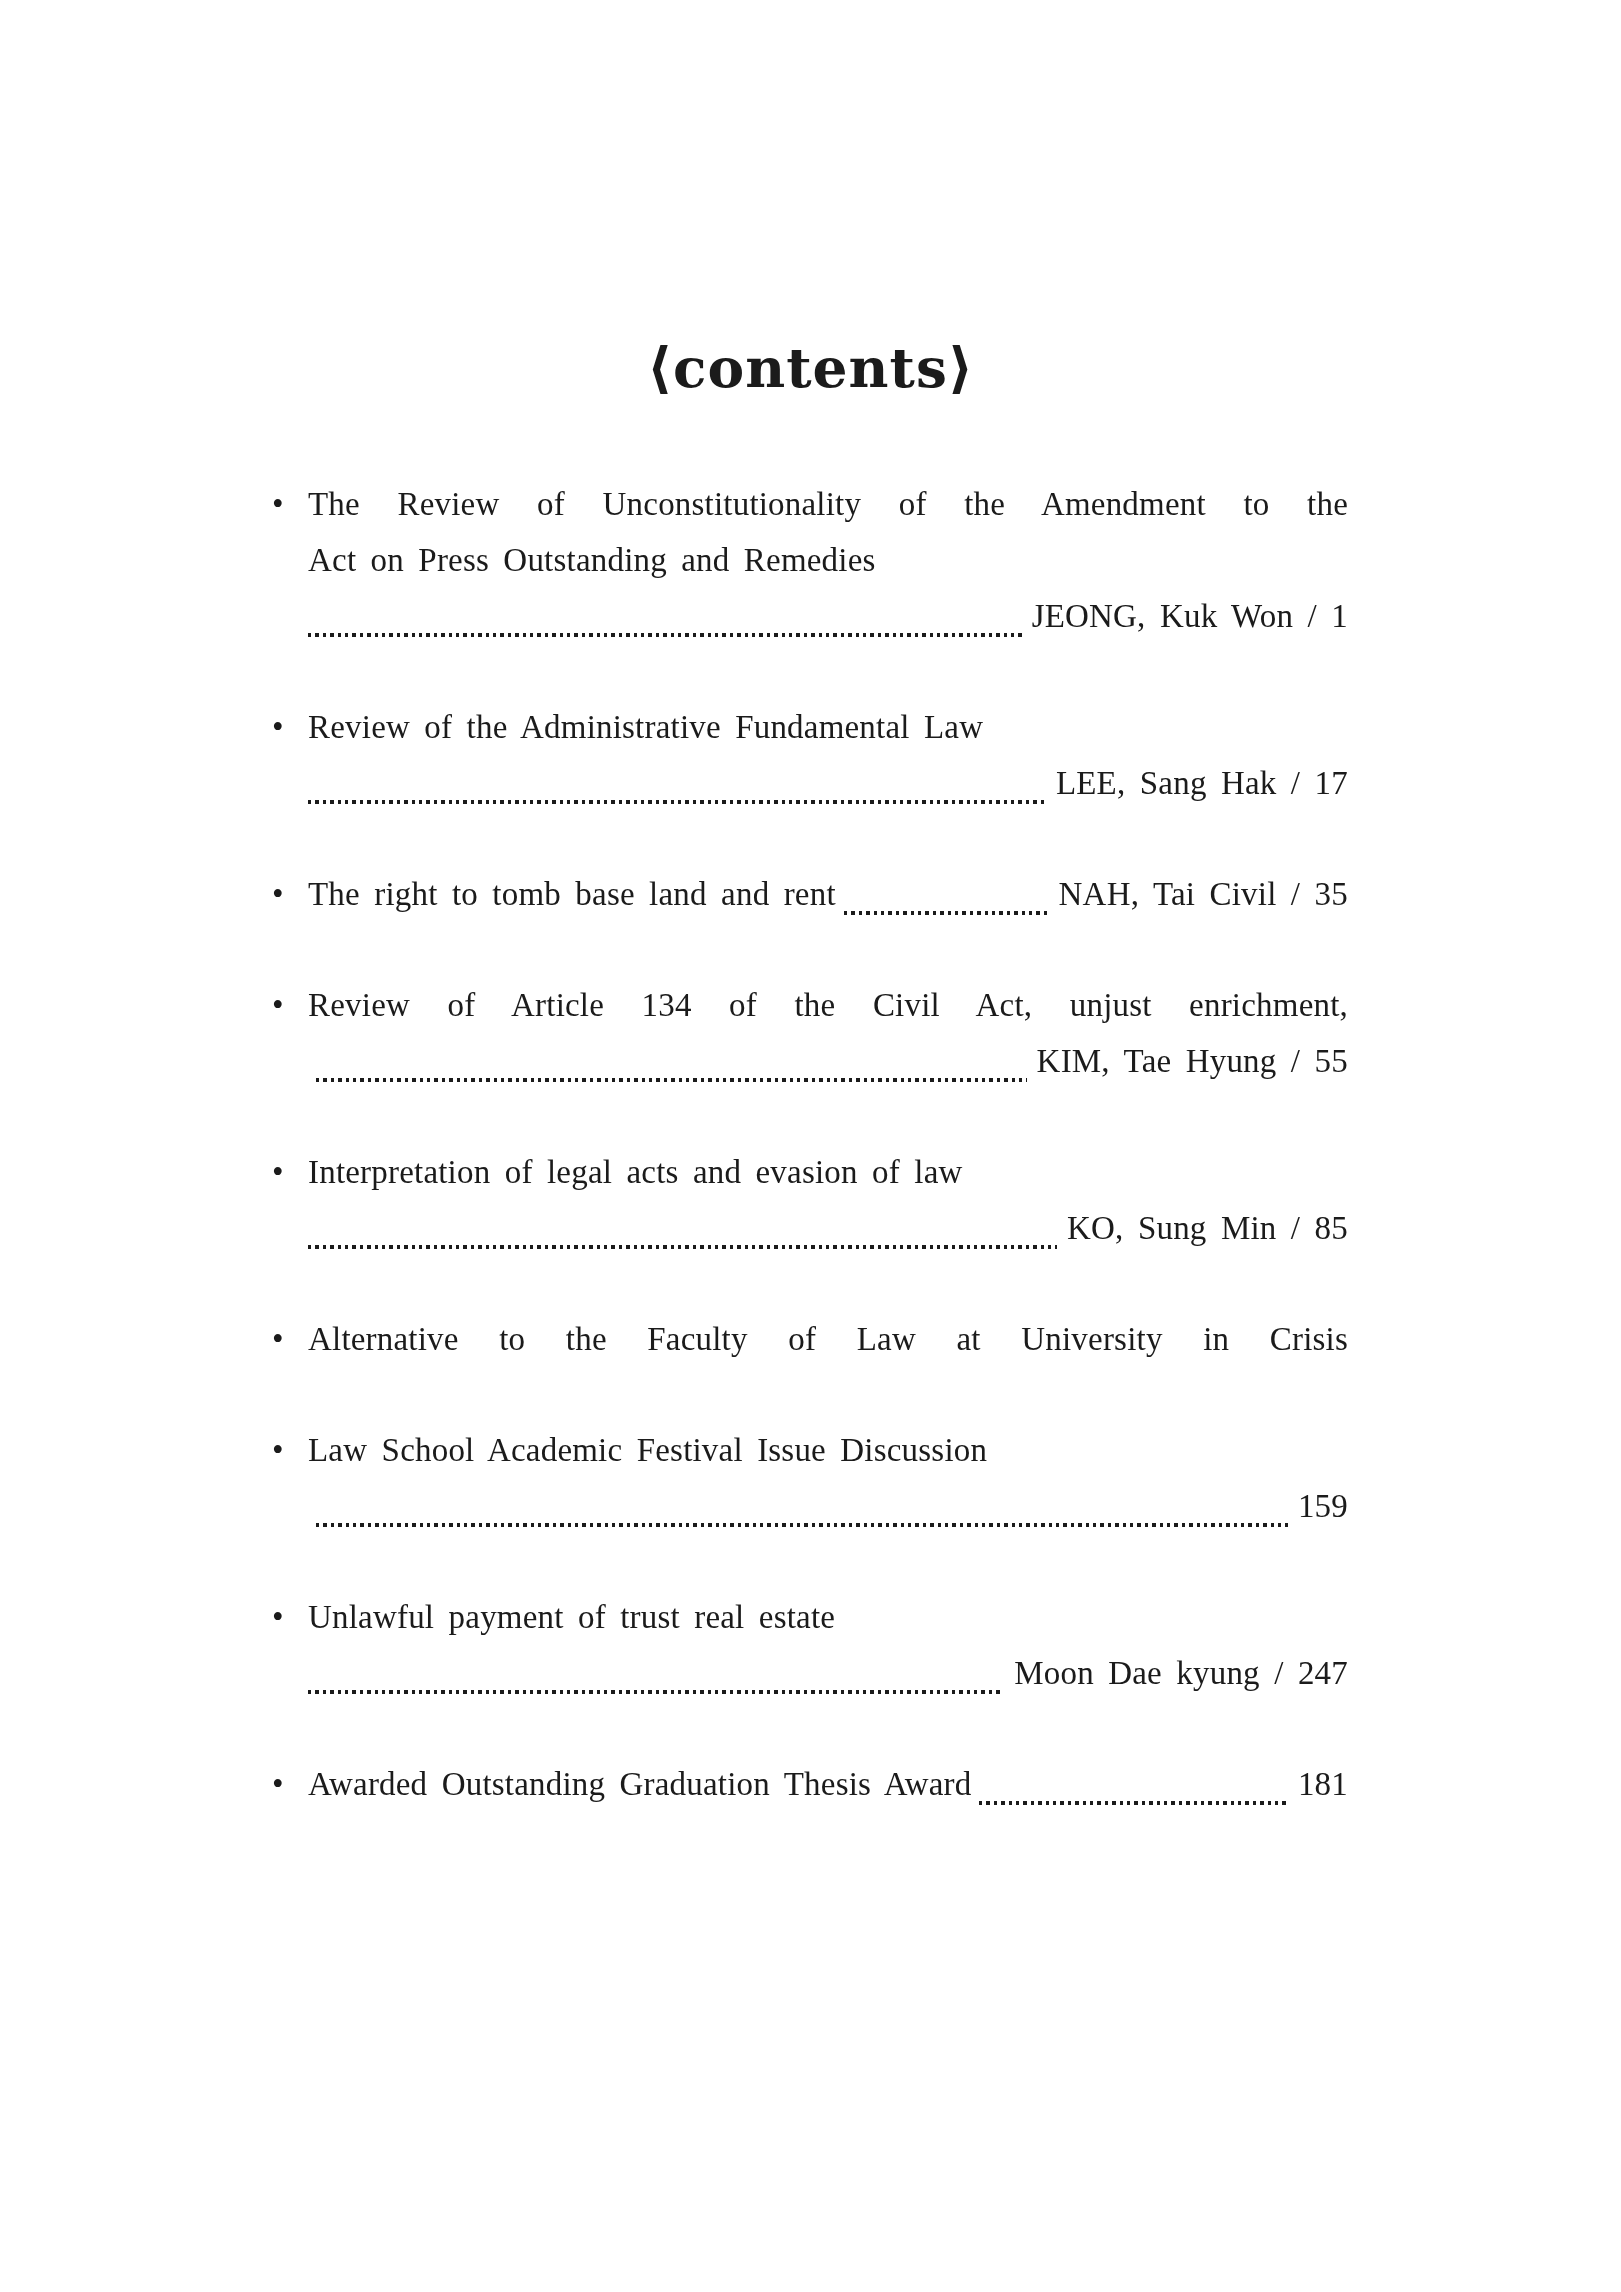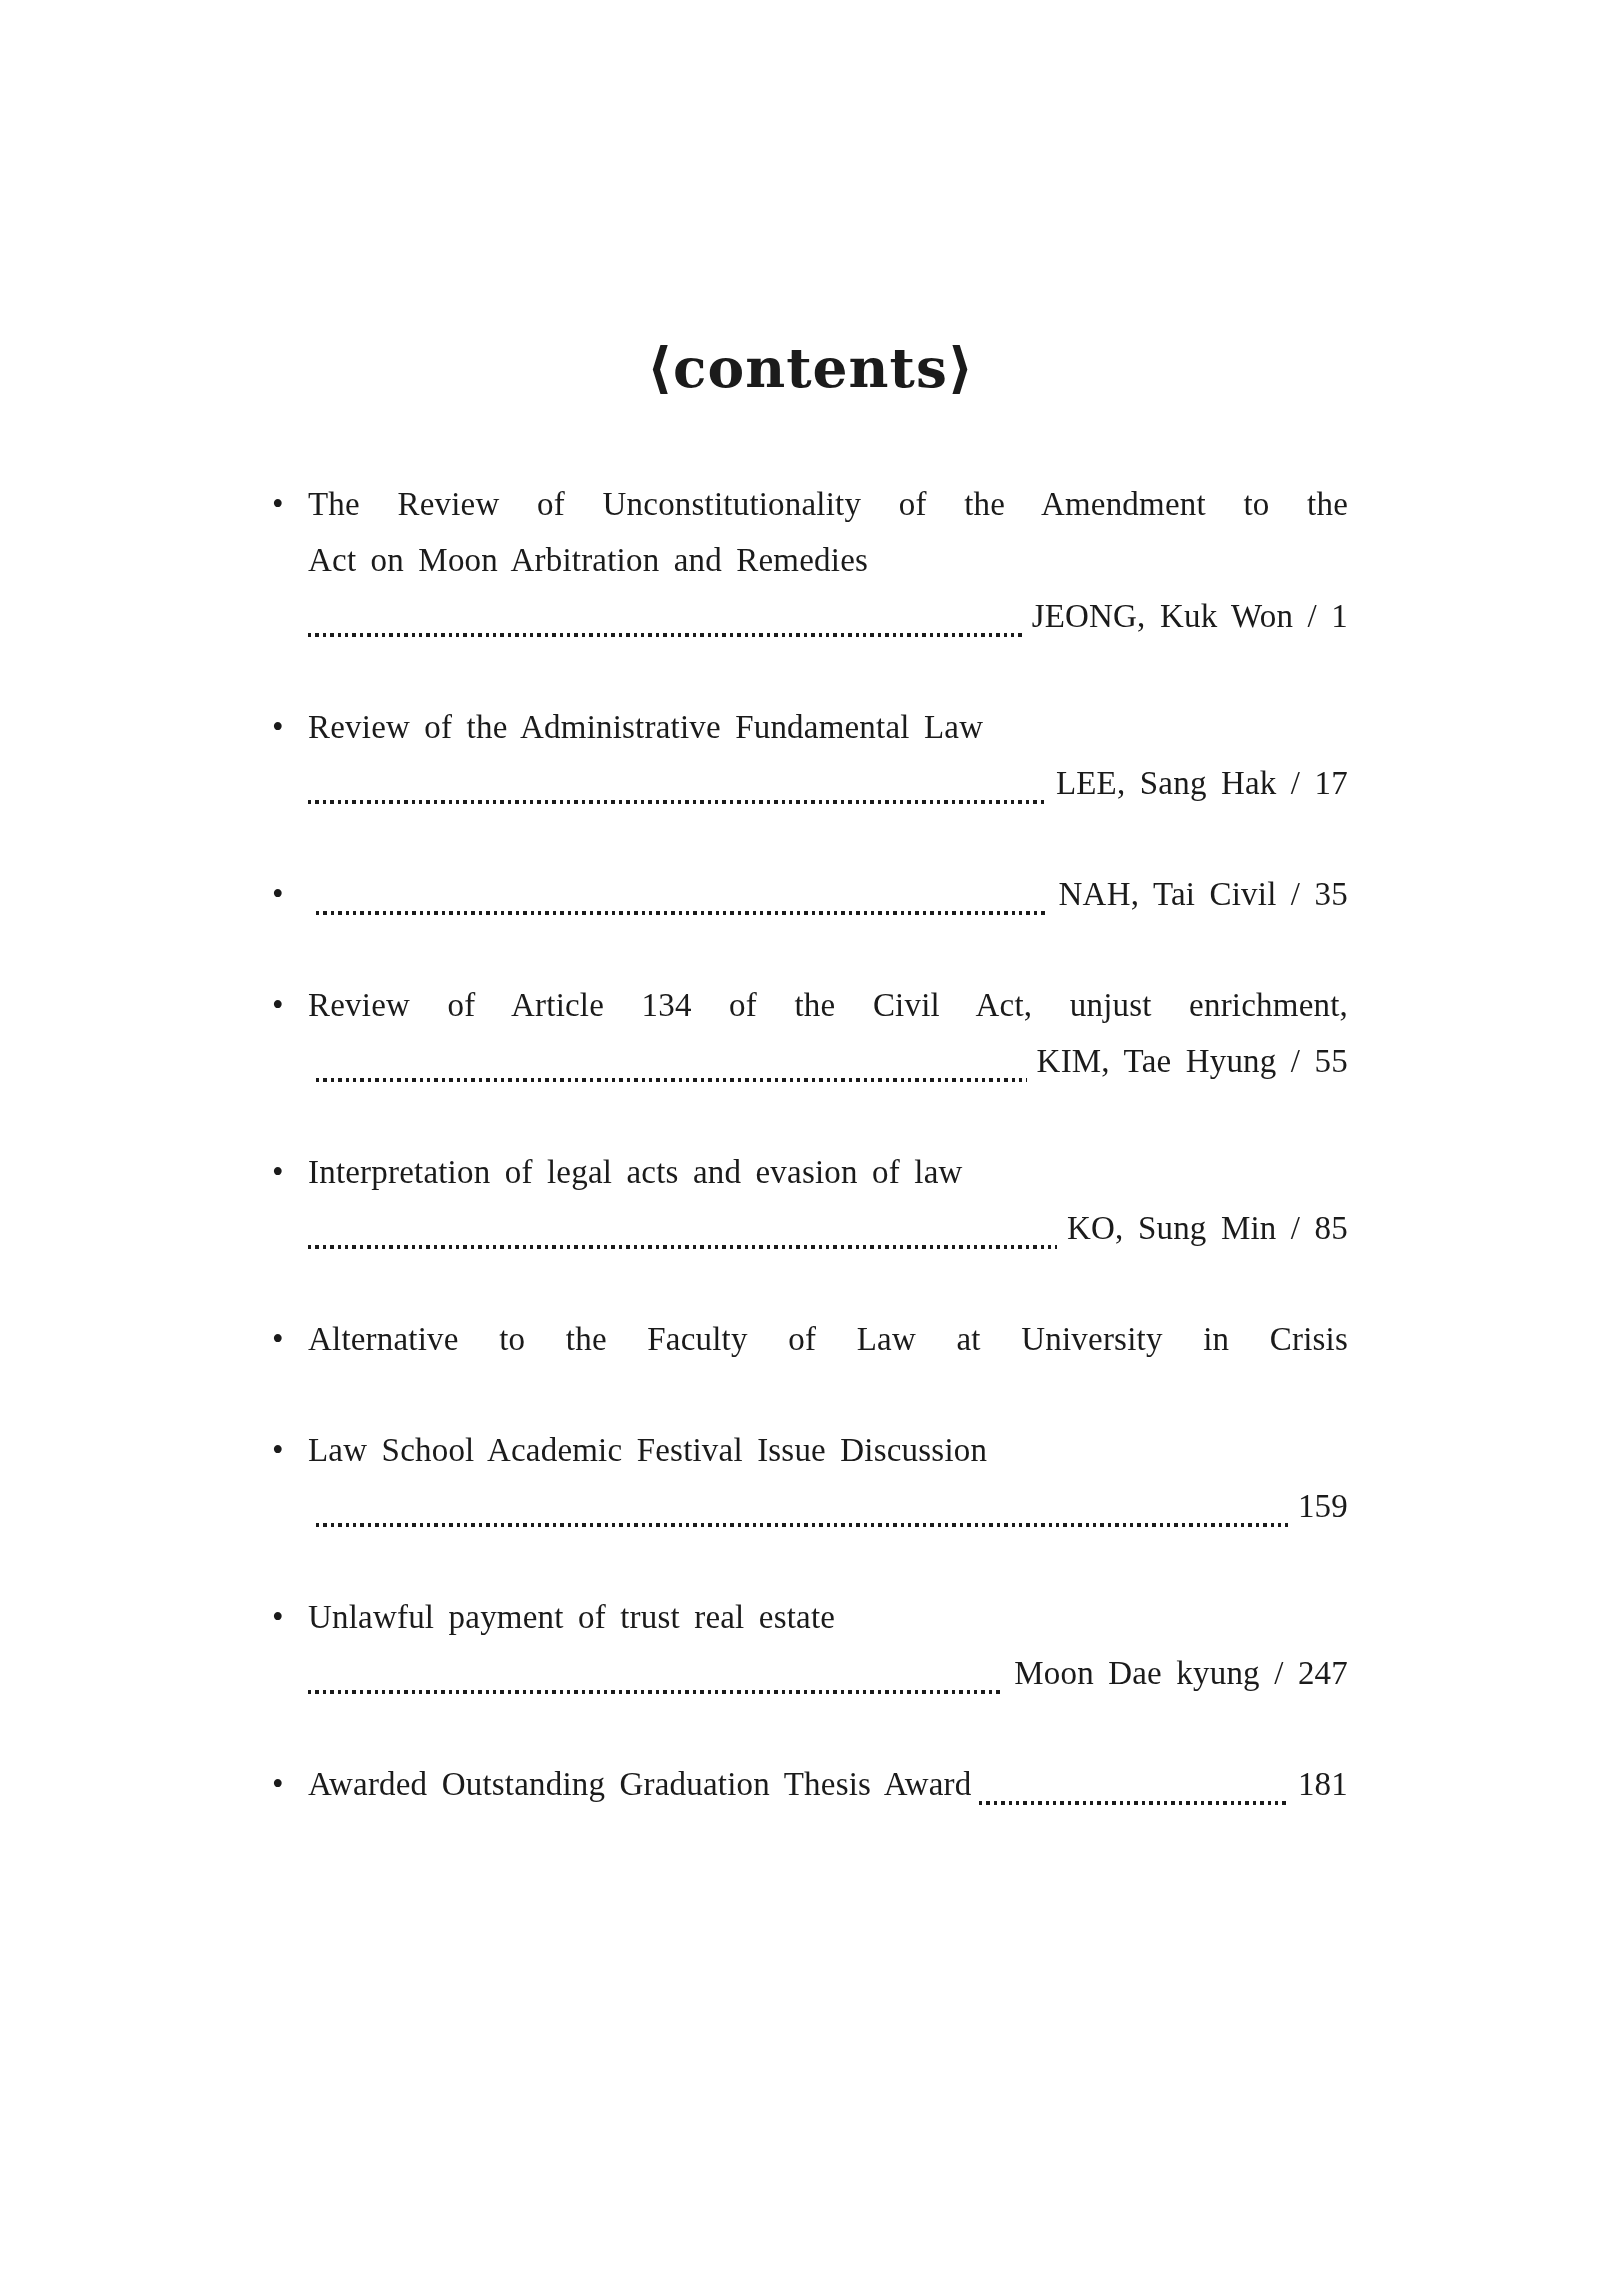--- a/index.html
+++ b/index.html
@@ -32,36 +32,37 @@
   .sep{white-space:pre;}
 </style>
 </head>
 <body>
 
 <div class="page">
   <h1 class="doc-title">⟨contents⟩</h1>
   <div class="toc">
       <div class="entry">
         <div class="line justify"><span class="bullet">•</span><span class="ltext">The Review of Unconstitutionality of the Amendment to the</span></div>
-        <div class="line"><span class="ltext">Act on Moon Arbitration and Remedies</span></div>
+        <div class="line"><span class="ltext">Act on Press Outstanding and Remedies</span></div>
         <div class="line flexline dotsline">
           <span class="leader"></span>
           <span class="ref"><span>JEONG, Kuk Won</span><span class="sep"> / </span><span>1</span></span>
         </div>
       </div>
       <div class="entry">
         <div class="line"><span class="bullet">•</span><span class="ltext">Review of the Administrative Fundamental Law</span></div>
         <div class="line flexline dotsline">
           <span class="leader"></span>
           <span class="ref"><span>LEE, Sang Hak</span><span class="sep"> / </span><span>17</span></span>
         </div>
       </div>
       <div class="entry">
         <div class="line flexline">
           <span class="bullet">•</span>
+          <span class="ltext">The right to tomb base land and rent</span>
           <span class="leader"></span>
           <span class="ref"><span>NAH, Tai Civil</span><span class="sep"> / </span><span>35</span></span>
         </div>
       </div>
       <div class="entry">
         <div class="line justify"><span class="bullet">•</span><span class="ltext">Review of Article 134 of the Civil Act, unjust enrichment,</span></div>
         <div class="line flexline">
           <span class="leader"></span>
           <span class="ref"><span>KIM, Tae Hyung</span><span class="sep"> / </span><span>55</span></span>
         </div>

